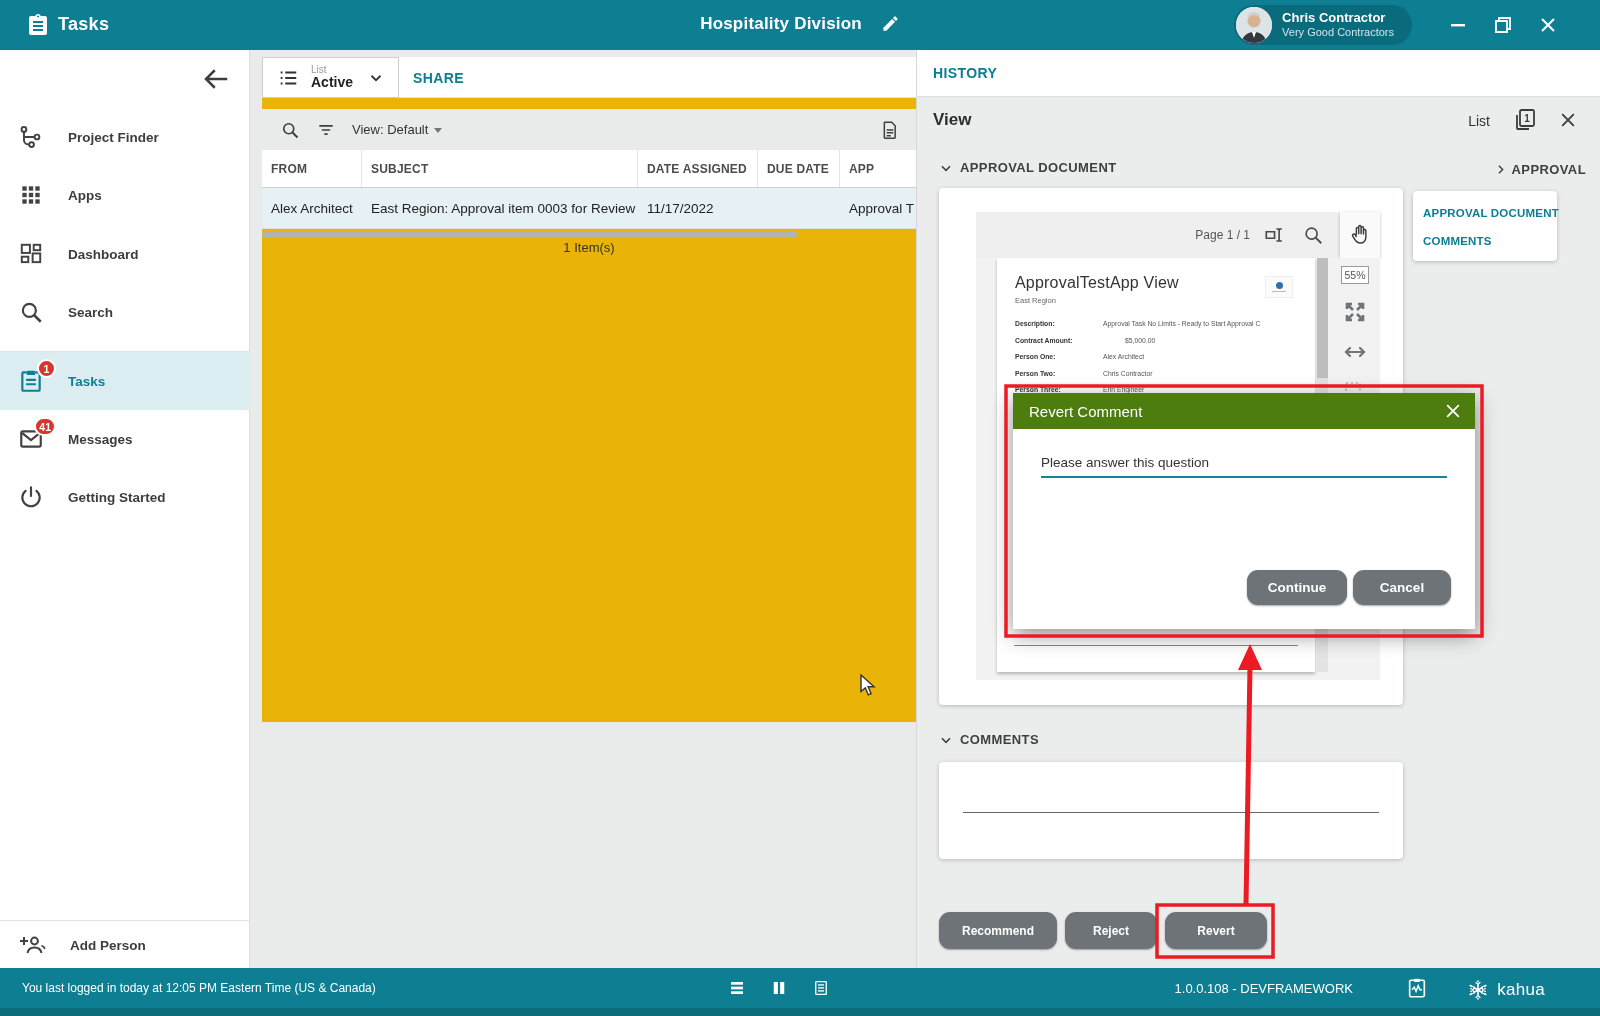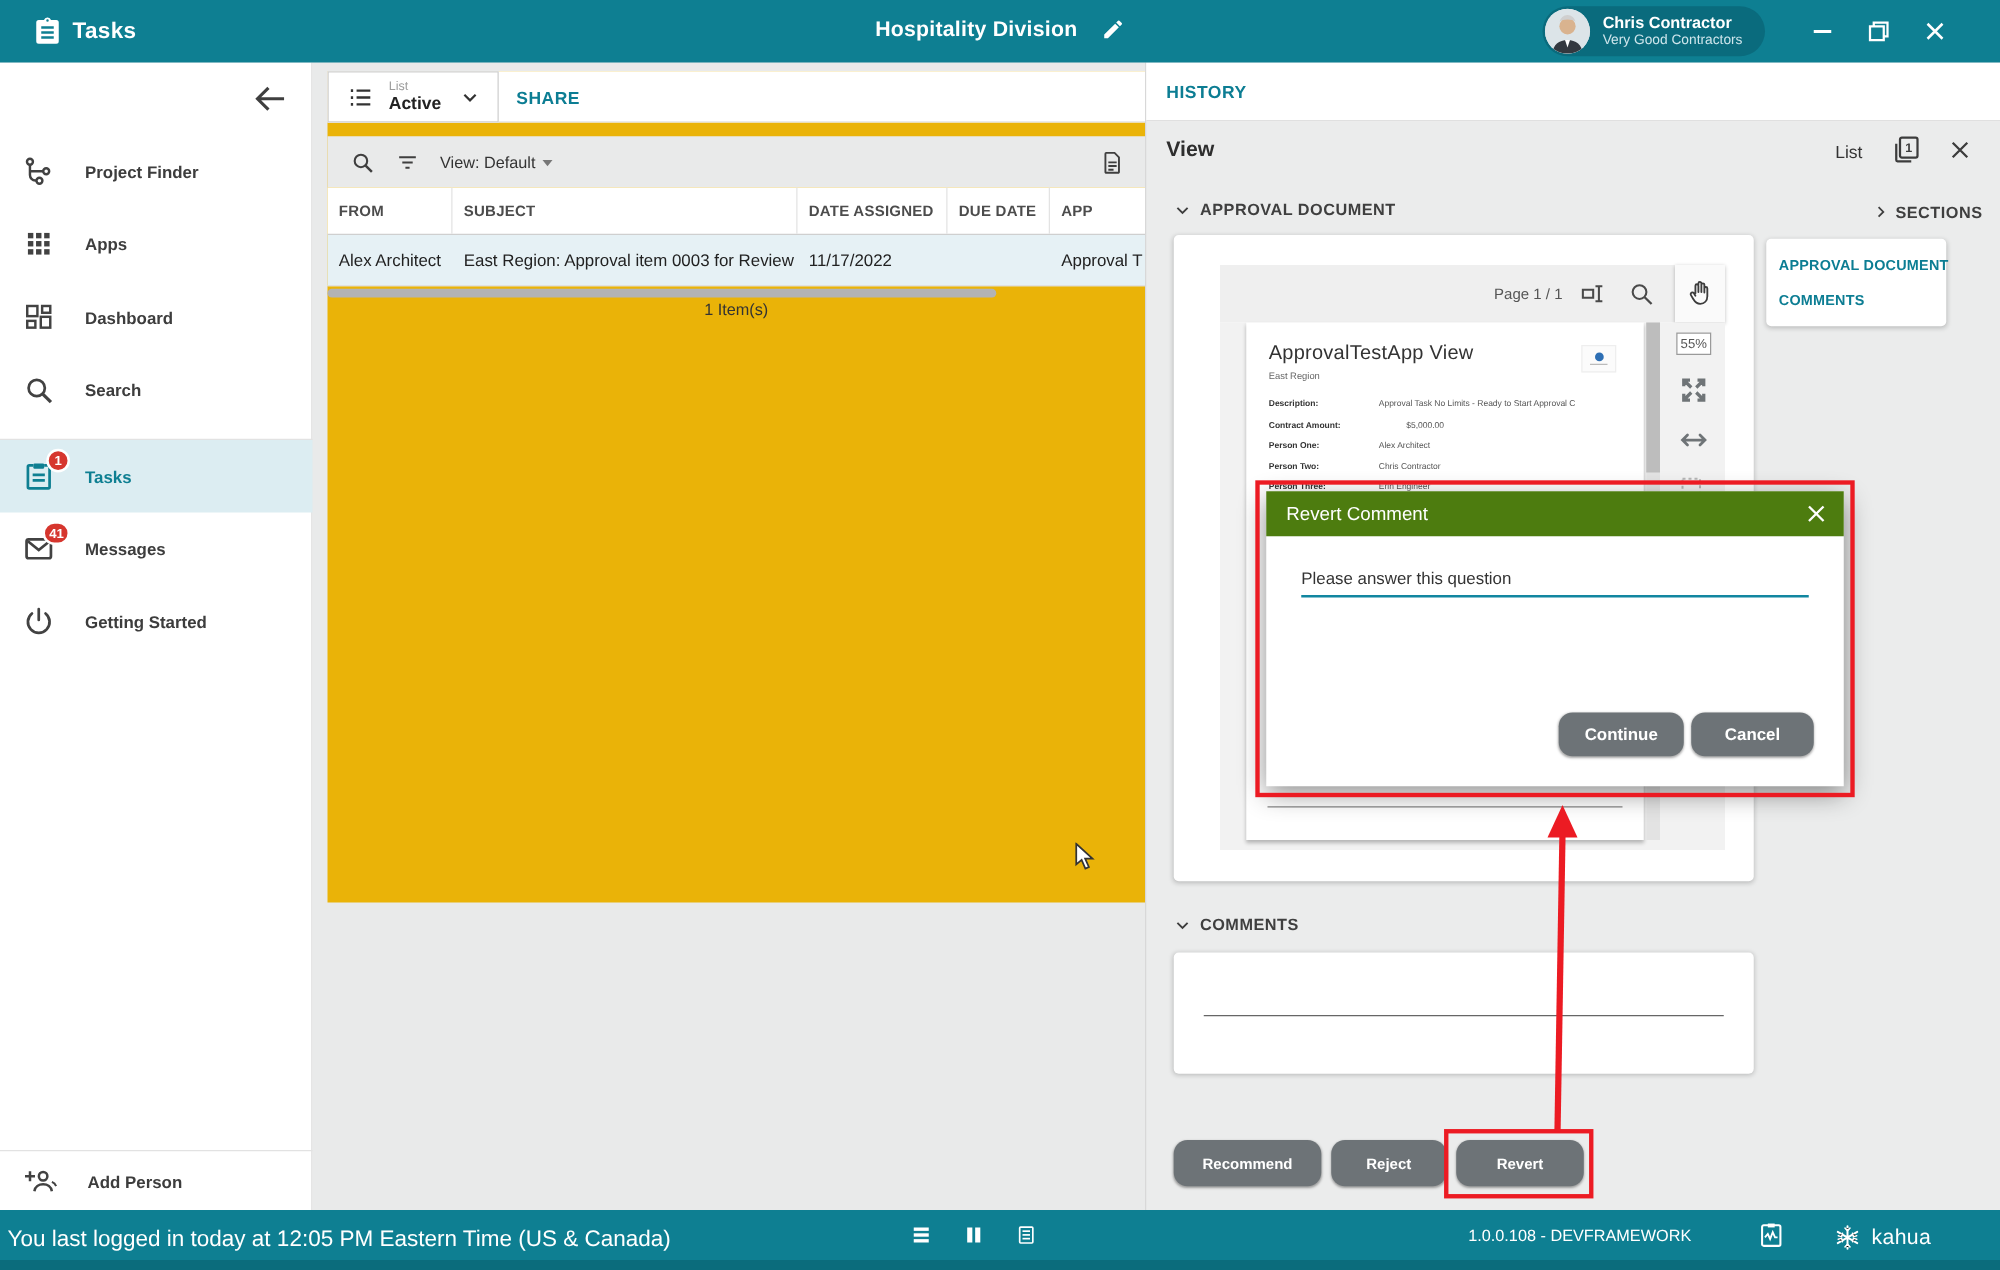--- a/index.html
+++ b/index.html
@@ -102,21 +102,21 @@
   .modal-head { height:36px; background:#4d7c0f; color:#fff; display:flex; align-items:center; }
   .modal-title { margin-left:16px; font-size:15px; }
   .modal-x { margin-left:auto; margin-right:12px; width:20px; height:20px; color:#fff; cursor:pointer; }
   .modal-input-wrap { position:absolute; left:28px; top:58px; width:406px; }
   .modal-input { width:100%; border:none; border-bottom:2px solid #1186a0; font-size:13.5px; color:#333; padding:4px 0 6px 0; outline:none; background:transparent; font-family:"Liberation Sans",sans-serif; }
   .modal-btn { position:absolute; top:177px; height:35px; font-size:13.5px; }
 
   
   .statusbar { position:absolute; left:0; top:968px; width:1600px; height:48px; background:#0e7f92; color:#fff; z-index:5; }
   .statusbar .edge { position:absolute; left:0; bottom:0; width:1600px; height:8px; background:#0b6c7c; }
-  .login-text { position:absolute; left:6px; top:13px; font-size:18px; }
+  .login-text { position:absolute; left:22px; top:13px; font-size:12px; }
   .sb-icons { position:absolute; left:728px; top:11px; display:flex; gap:24px; }
   .sb-icons .icn { width:18px; height:18px; color:#fff; cursor:pointer; }
   .version { position:absolute; right:247px; top:13px; font-size:13px; }
   .sb-activity { position:absolute; right:172px; top:9px; width:22px; height:22px; color:#fff; }
   .brand { position:absolute; right:55px; top:10px; display:flex; align-items:center; gap:7px; }
   .brand .mark { width:24px; height:24px; color:#fff; }
   .brand .txt { font-size:17px; letter-spacing:.3px; }
 
   
   .annotations { position:absolute; left:0; top:0; width:1600px; height:1016px; z-index:30; pointer-events:none; }
@@ -372,21 +372,21 @@
             <path fill="none" stroke="currentColor" stroke-width="2.6" d="M5 9l7 7 7-7"></path>
           </svg>
       </span>
       <span>APPROVAL DOCUMENT</span>
     </div>
 
     <div class="sections-head">
       <svg width="13" height="13" viewBox="0 0 24 24">
           <path fill="none" stroke="currentColor" stroke-width="2.6" d="M9 5l7 7-7 7"></path>
         </svg>
-      <span>SECTIONS</span>
+      <span>APPROVAL</span>
     </div>
 
     <div class="card sections-card">
       <div class="link">APPROVAL DOCUMENT</div>
       <div class="link">COMMENTS</div>
     </div>
 
     <div class="card doc-card">
       <div class="doc-toolbar">
         <span class="page-lbl">Page 1 / 1</span>

